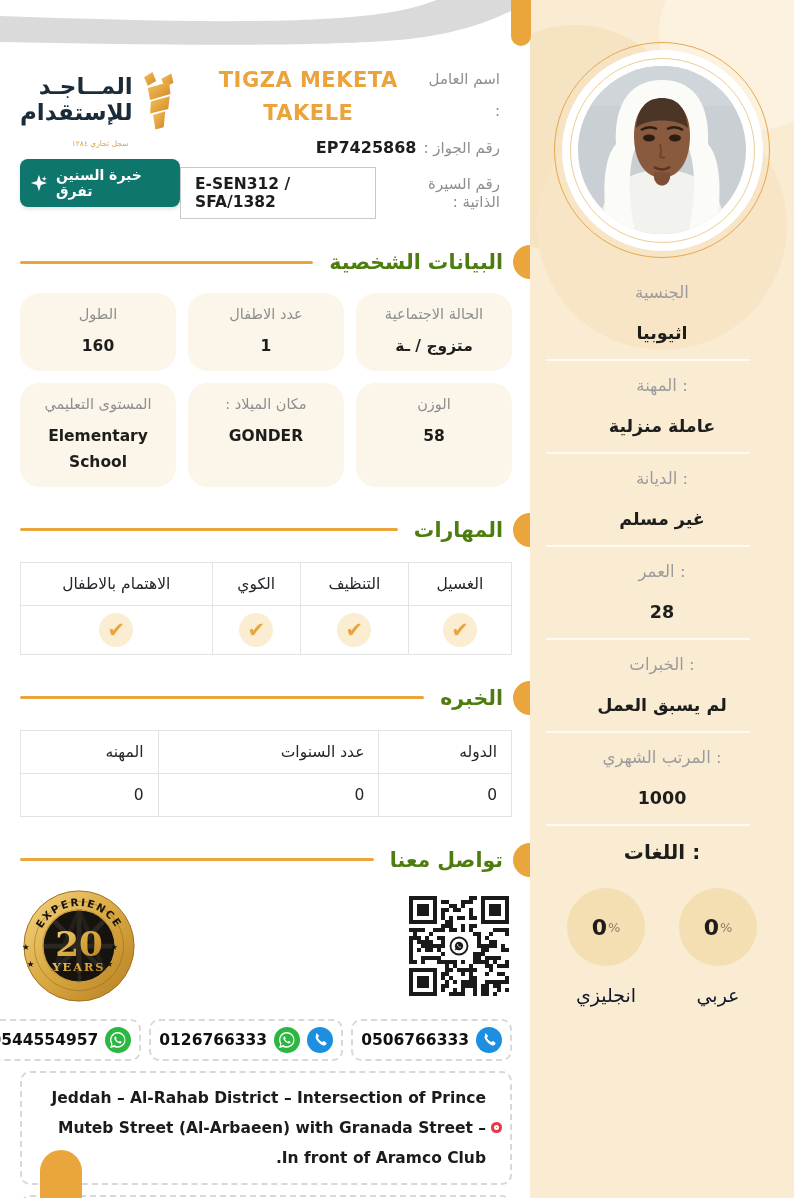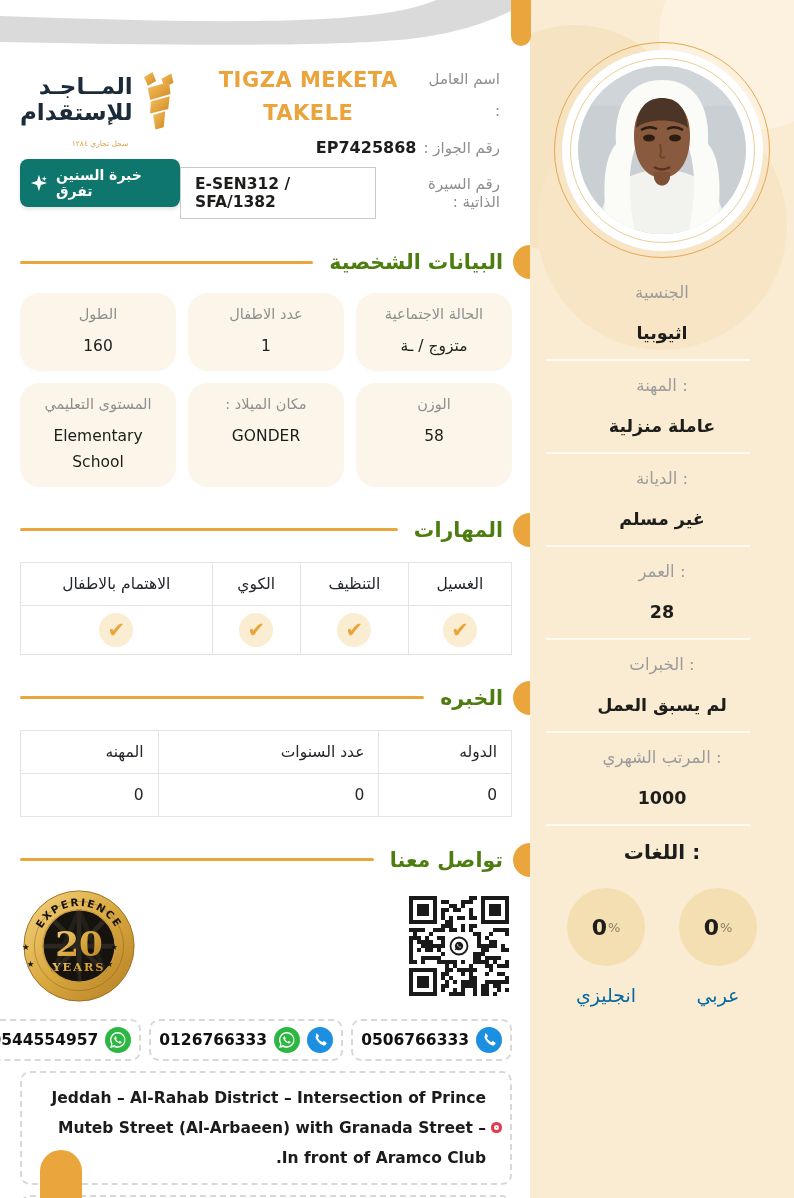--- a/index.html
+++ b/index.html
@@ -36,21 +36,21 @@
   .cv-box{border:1px solid #C9C9C9;background:#fff;padding:7px 14px;font-weight:bold;font-size:15.5px;direction:ltr;color:#1d1d1b;}
   
   .sec-head{display:flex;align-items:center;direction:rtl;margin:26px -18px 0 0;}
   .half-circle{width:17px;height:34px;background:#EAA53D;border-radius:17px 0 0 17px;flex:none;}
   .sec-title{font-size:20.5px;font-weight:bold;color:#4d7c0f;margin:0 10px 0 4px;white-space:nowrap;}
   .sec-line{flex:1;height:3px;background:#EAA53D;border-radius:2px;margin-right:12px;}
   
   .cards{direction:rtl;display:grid;grid-template-columns:repeat(3,1fr);gap:12px;margin-top:14px;}
   .card{background:#FBF5EA;border-radius:20px;padding:11px 6px;text-align:center;}
   .card-label{color:#8E8E8E;font-size:14.5px;line-height:1.4;}
-  .card-value{color:#1d1d1b;font-weight:normal;font-size:15.5px;margin-top:9px;line-height:1.7;}
+  .card-value{color:#1d1d1b;font-weight:bold;font-size:15.5px;margin-top:9px;line-height:1.7;}
   
   table{width:100%;border-collapse:collapse;margin-top:15px;background:#fff;}
   td,th{border:1px solid #E3E3E3;font-weight:normal;color:#23262b;font-size:15.5px;}
   .skills-table th{padding:12px 4px;text-align:center;}
   .skills-table td{padding:7px 4px;text-align:center;}
   .exp-table th,.exp-table td{padding:12px 14px;text-align:right;}
   .chk{display:inline-flex;width:34px;height:34px;border-radius:50%;background:#FAEDD2;color:#E9A43C;
     font-size:21px;font-weight:bold;align-items:center;justify-content:center;}
   
   .contact-row{display:flex;direction:rtl;margin-top:12px;align-items:center;justify-content:space-between;padding:0 2px;}
@@ -76,21 +76,21 @@
   .sb-label{color:#9B9B9B;font-size:16.5px;}
   .sb-value{color:#1d1d1b;font-weight:bold;font-size:17.5px;margin-top:21px;}
   .sb-div{height:2px;background:rgba(255,252,245,.85);margin:0 44px 0 16px;}
   .langs{position:relative;z-index:2;text-align:center;}
   .langs-title{font-weight:bold;font-size:20px;color:#1d1d1b;margin-top:14px;}
   .lang-row{display:flex;direction:rtl;justify-content:center;gap:32px;margin-top:24px;}
   .lang-item{width:80px;}
   .lang-circle{width:78px;height:78px;border-radius:50%;background:#F3DFB2;display:flex;align-items:center;justify-content:center;margin:0 auto;}
   .lang-pct-sym{color:#8a7f68;font-size:13px;margin-left:1px;}
   .lang-pct-val{color:#1d1d1b;font-weight:bold;font-size:22px;}
-  .lang-label{margin-top:18px;font-size:19px;color:#0369a1;}
+  .lang-label{margin-top:18px;font-size:19px;color:#0f172a;}
   .qr-wrap{width:102px;height:102px;background:#fff;flex:none;}
 </style>
 </head>
 <body>
 
 <aside class="sidebar">
   <div class="deco c1"></div>
   <div class="deco c2"></div>
   <div class="deco c3"></div>
 

